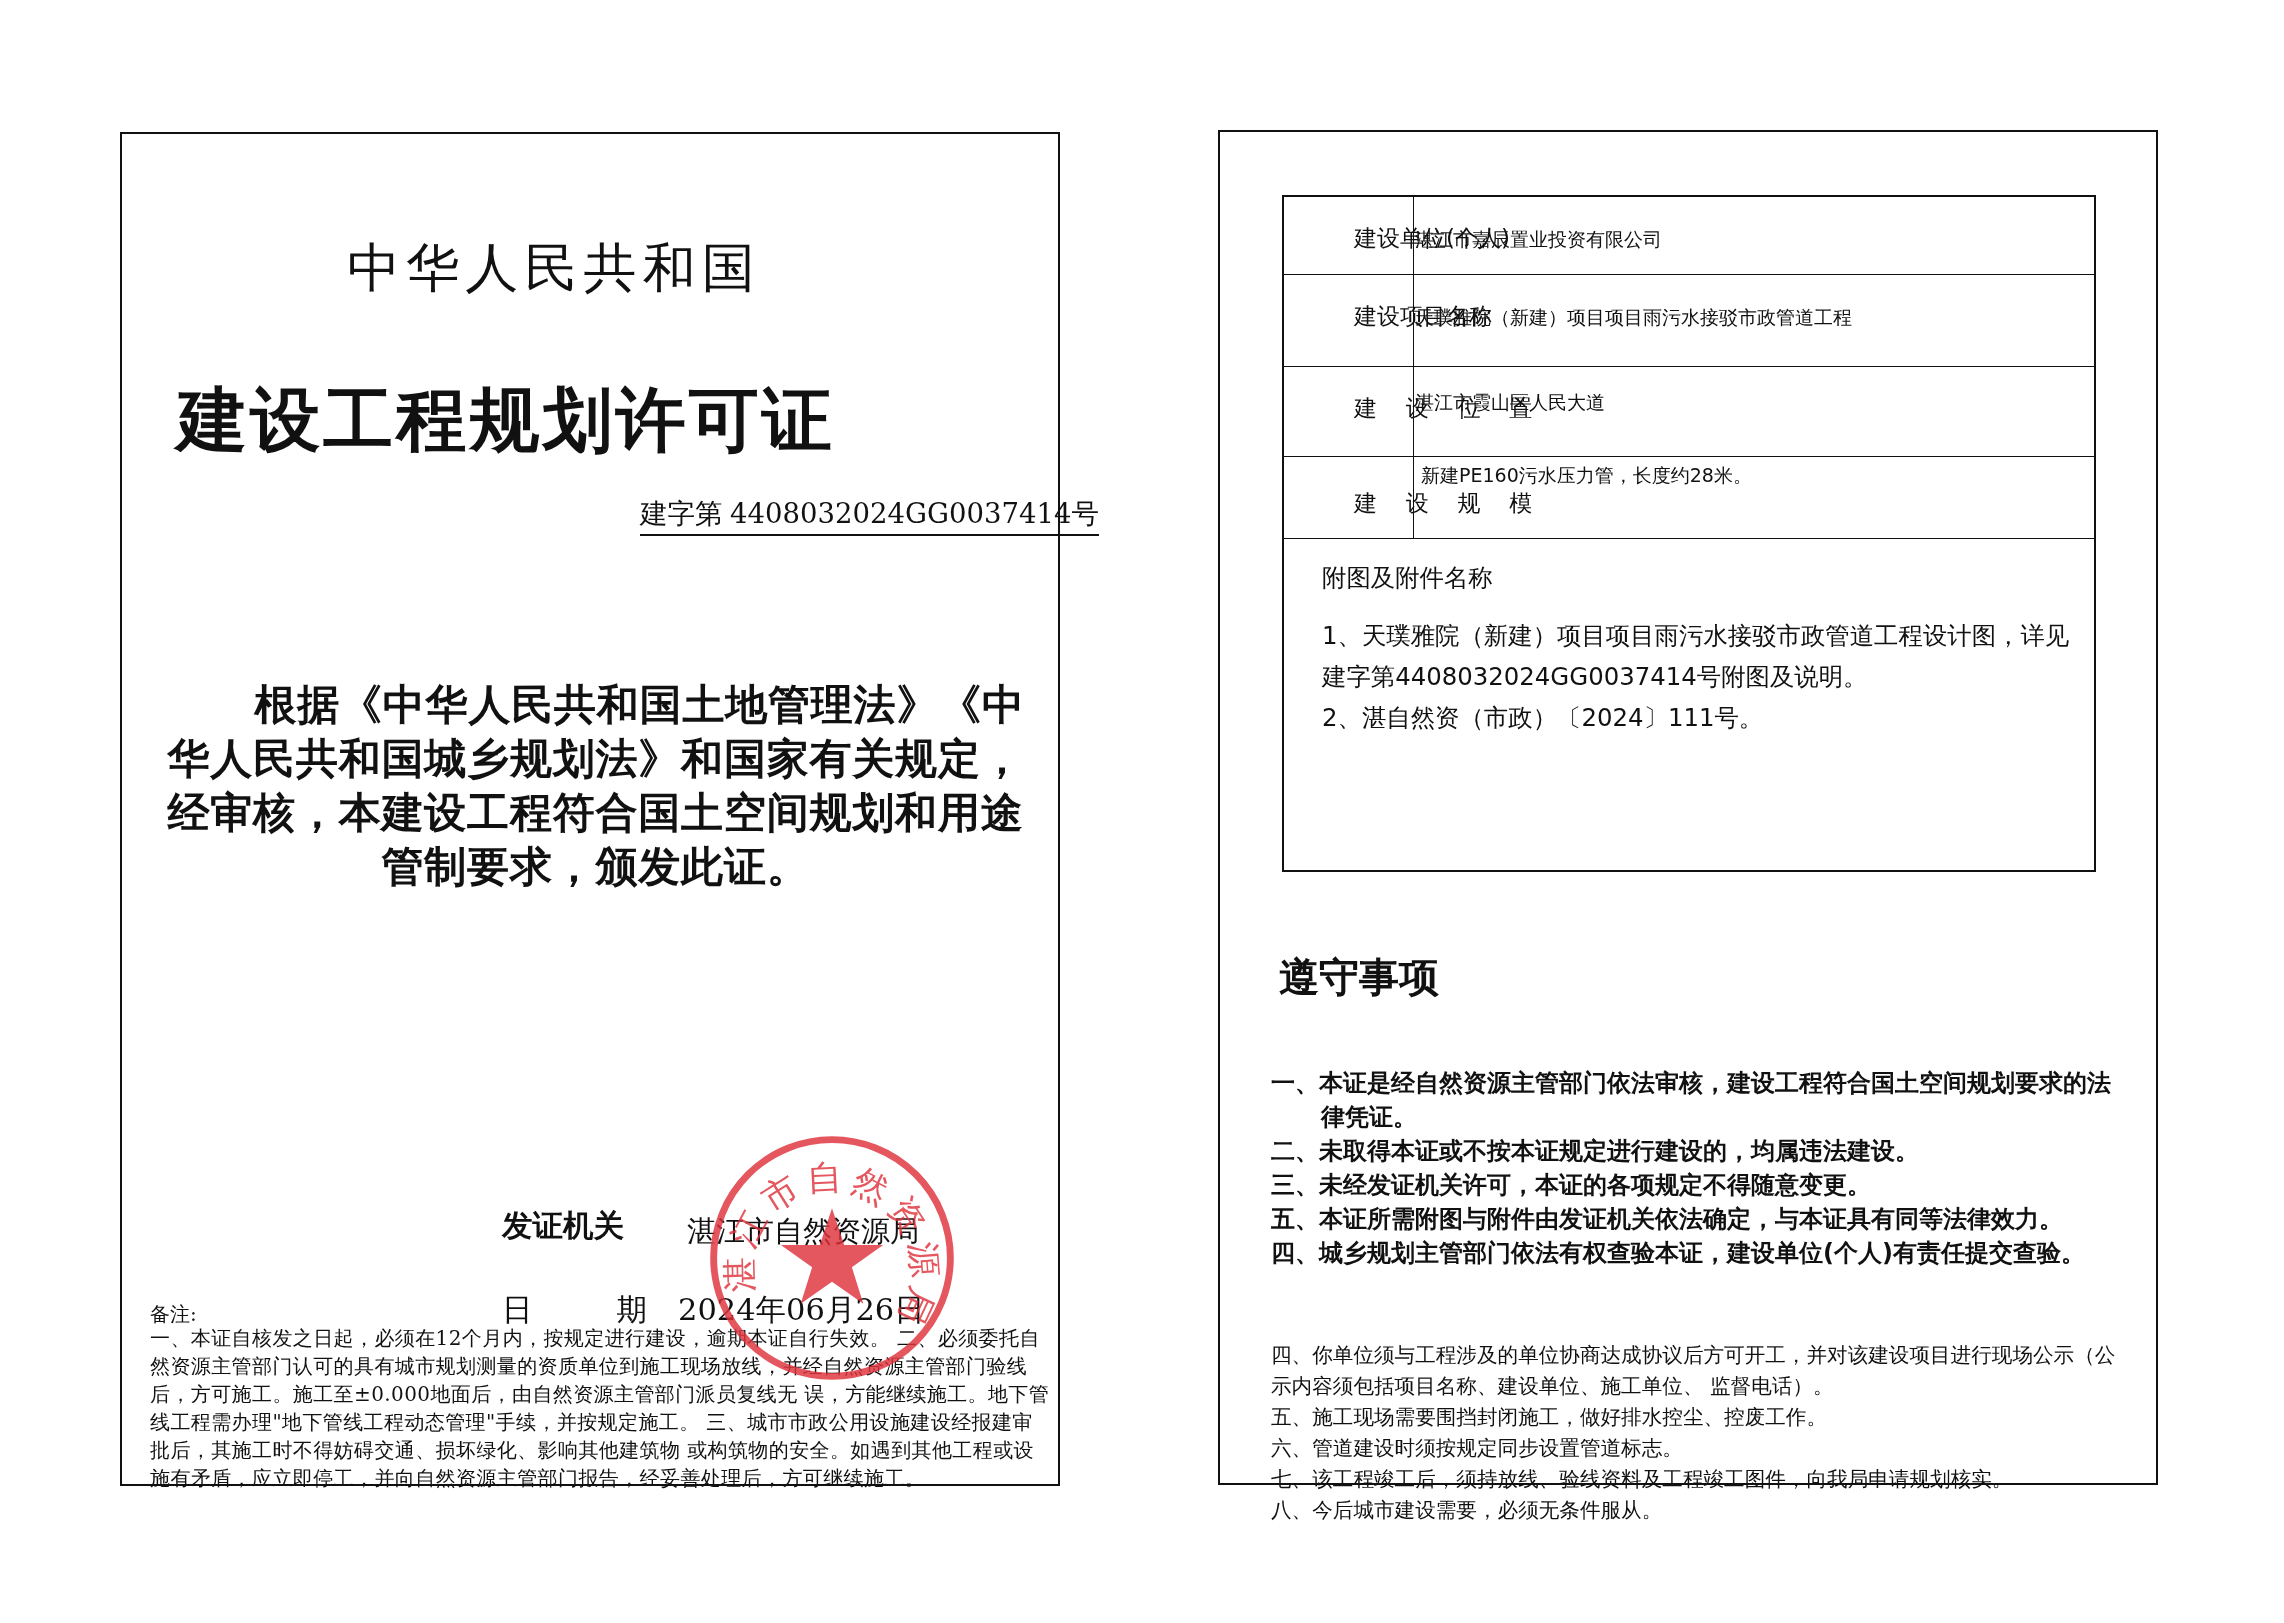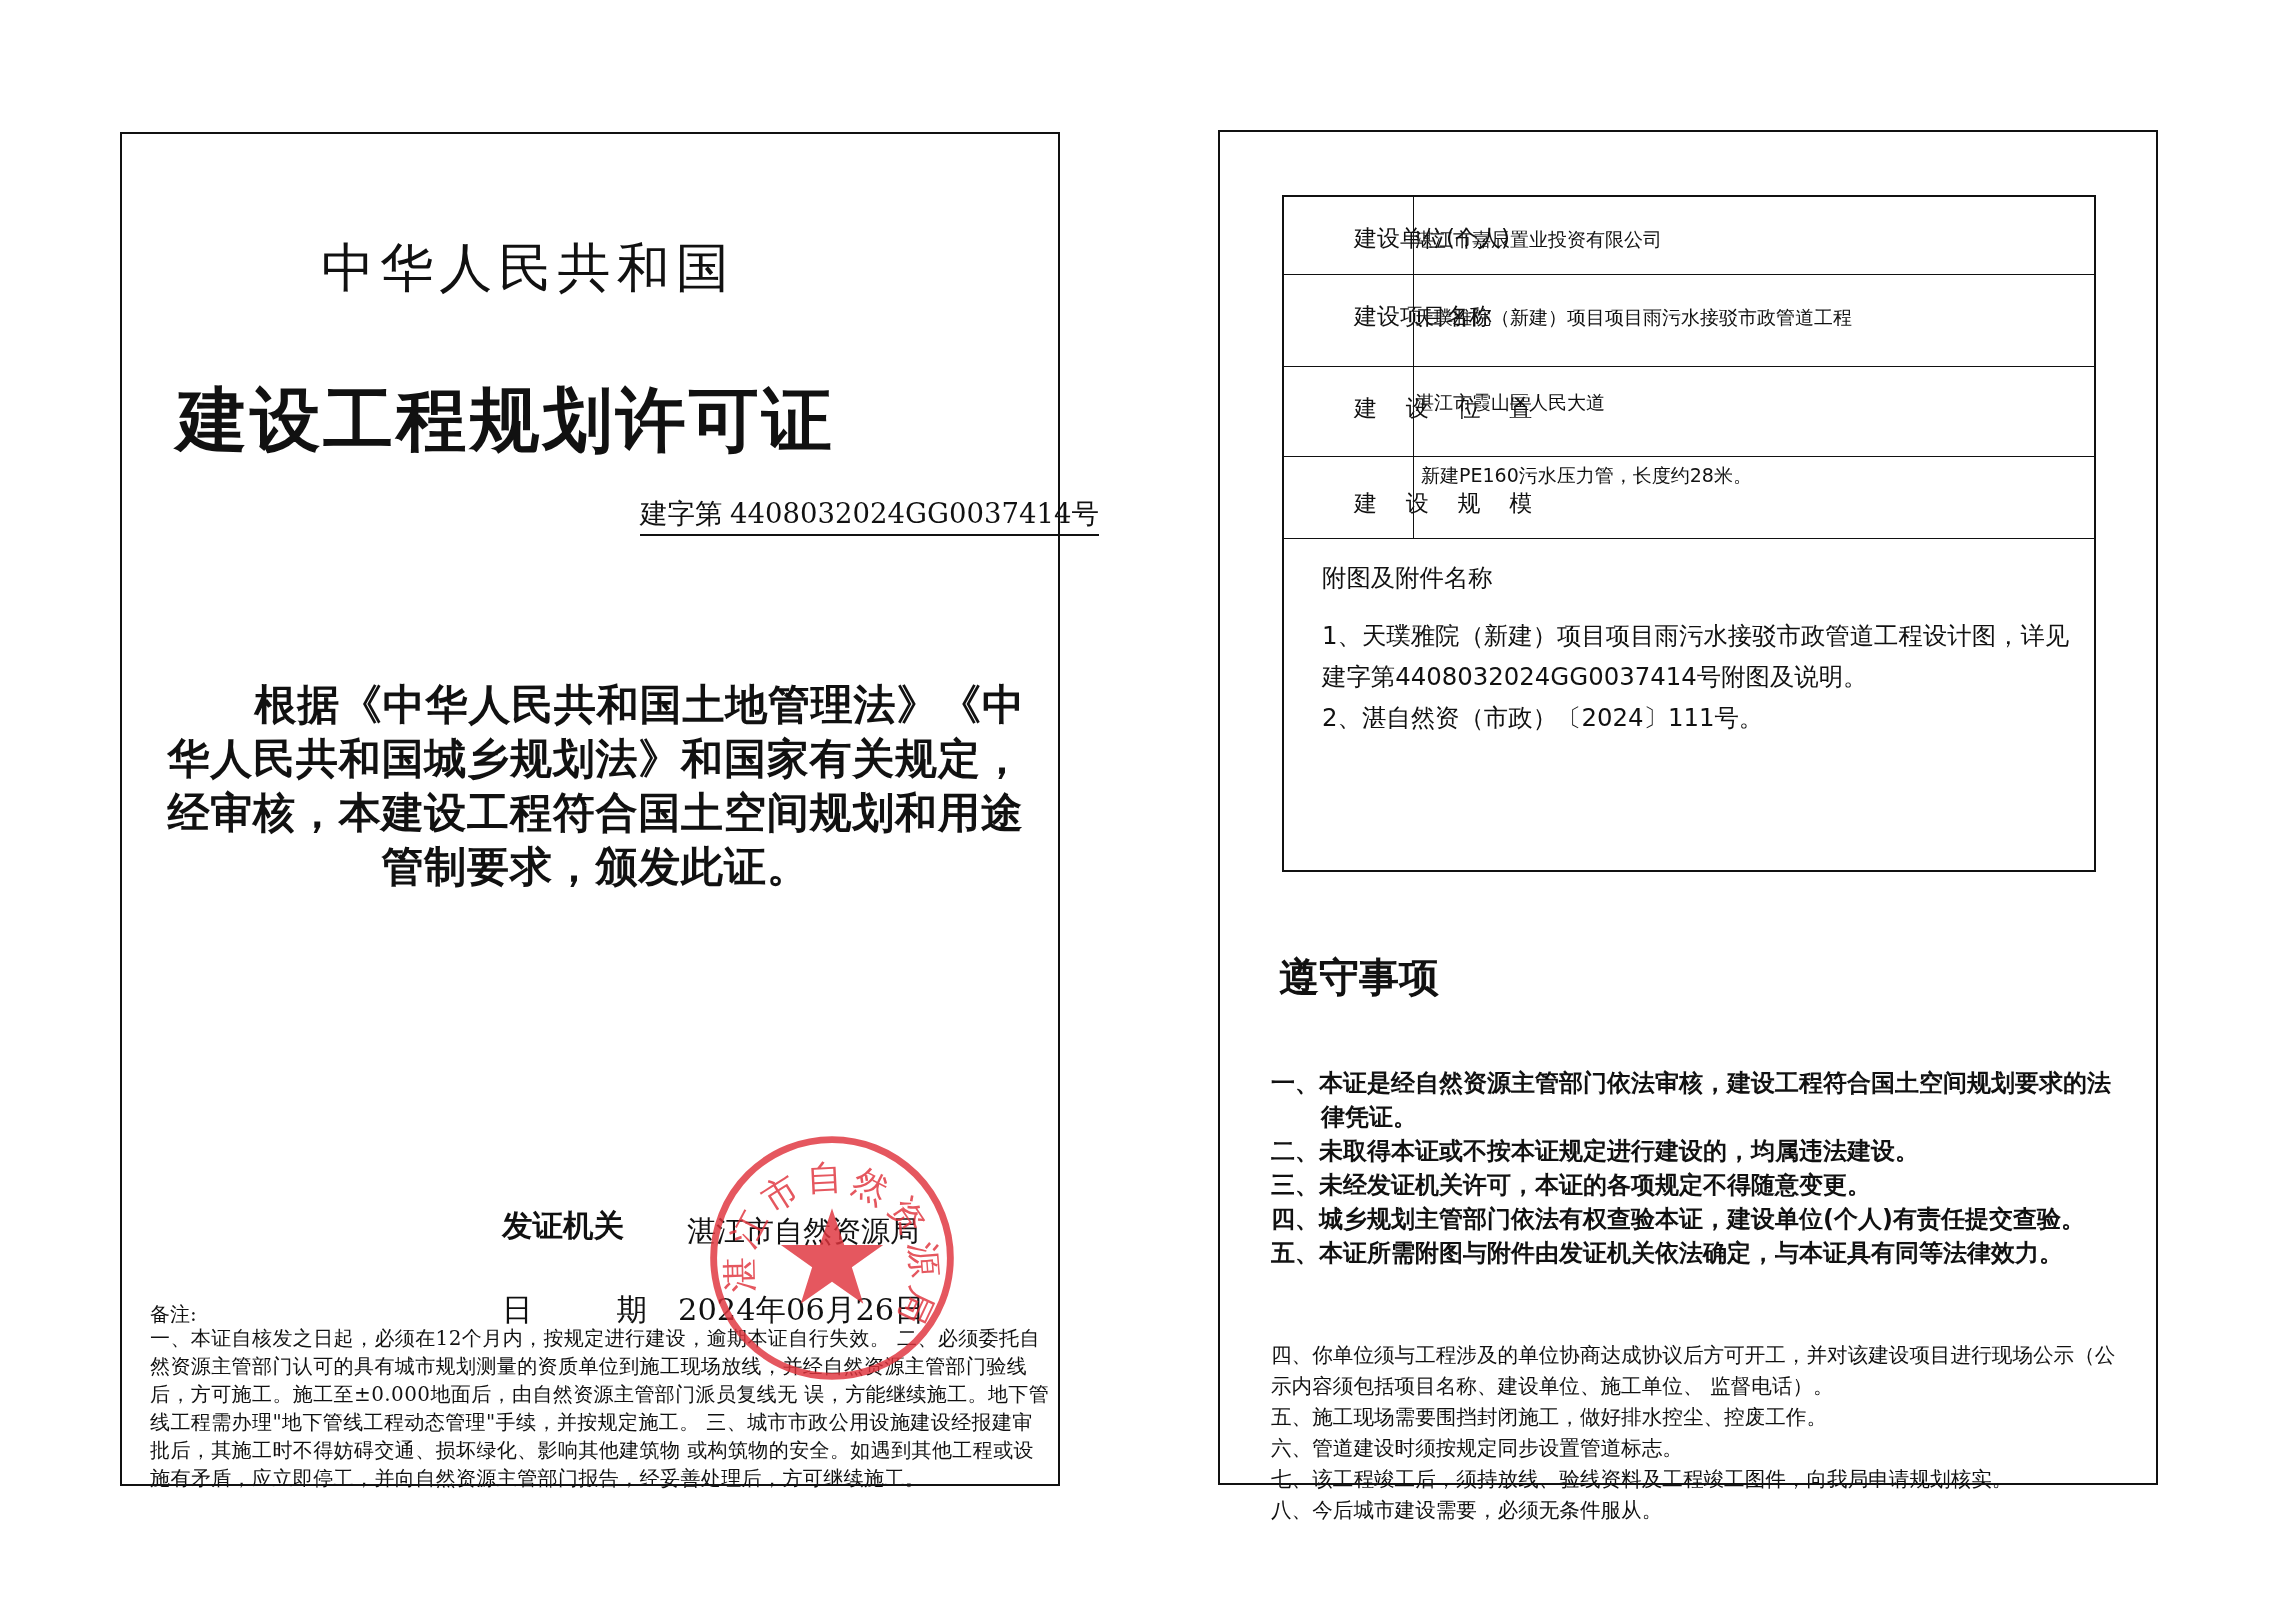--- a/index.html
+++ b/index.html
@@ -4,21 +4,21 @@
   <style>
     html, body { margin:0; padding:0; background:#ffffff; }
     body { width:2284px; height:1624px; position:relative; overflow:hidden;
            font-family:"DejaVu Sans","Liberation Sans",sans-serif; color:#111; }
     .abs { position:absolute; }
     .frame { position:absolute; border:2.3px solid #111; box-sizing:border-box; }
     .serif { font-family:"DejaVu Serif","Liberation Serif",serif; }
     .sans  { font-family:"DejaVu Sans","Liberation Sans",sans-serif; }
 
     
-    #country { left:120px; width:816px; top:233px; text-align:center; font-size:53px; letter-spacing:6.1px; }
+    #country { left:120px; width:816px; top:233px; text-align:center; font-size:53px; letter-spacing:6.1px;padding-left:26px; }
     #cert-title { left:120px; width:772px; top:374px; text-align:center; font-size:70px; font-weight:bold; letter-spacing:3.1px; }
     #cert-no { left:640px; top:496px; font-size:27.5px; border-bottom:2.3px solid #111; padding-bottom:1.5px; white-space:nowrap; }
     #cert-no .no-val { margin-left:7.6px; }
     #body-text { left:164px; width:863px; top:678px; font-size:42px; line-height:54px; font-weight:bold; letter-spacing:0.8px;text-align:center; }
     #body-text p { margin:0; text-indent:2.1em; }
     #authority-label { left:502px; top:1206px; font-size:30.5px; font-weight:bold; }
     #authority-value { left:687px; top:1212px; font-size:29px; }
     #date-label { left:502px; top:1290px; font-size:30.5px; }
     #date-label .gap { display:inline-block; width:84px; }
     #date-value { left:678px; top:1290px; font-size:30.5px; }
@@ -116,22 +116,22 @@
     <div>2、湛自然资（市政）〔2024〕111号。</div>
   </div>
 </div>
 
 <div id="notice-title" class="abs sans">遵守事项</div>
 
 <div id="notice-list" class="abs sans">
   <div class="item">一、本证是经自然资源主管部门依法审核，建设工程符合国土空间规划要求的法律凭证。</div>
   <div class="item">二、未取得本证或不按本证规定进行建设的，均属违法建设。</div>
   <div class="item">三、未经发证机关许可，本证的各项规定不得随意变更。</div>
+  <div class="item">五、本证所需附图与附件由发证机关依法确定，与本证具有同等法律效力。</div>
   <div class="item">四、城乡规划主管部门依法有权查验本证，建设单位(个人)有责任提交查验。</div>
-  <div class="item">五、本证所需附图与附件由发证机关依法确定，与本证具有同等法律效力。</div>
 </div>
 
 <div id="notice-list2" class="abs sans">
   <div>四、你单位须与工程涉及的单位协商达成协议后方可开工，并对该建设项目进行现场公示（公示内容须包括项目名称、建设单位、施工单位、 监督电话）。</div>
   <div>五、施工现场需要围挡封闭施工，做好排水控尘、控废工作。</div>
   <div>六、管道建设时须按规定同步设置管道标志。</div>
   <div>七、该工程竣工后，须持放线、验线资料及工程竣工图件，向我局申请规划核实。</div>
   <div>八、今后城市建设需要，必须无条件服从。</div>
 </div>
 

